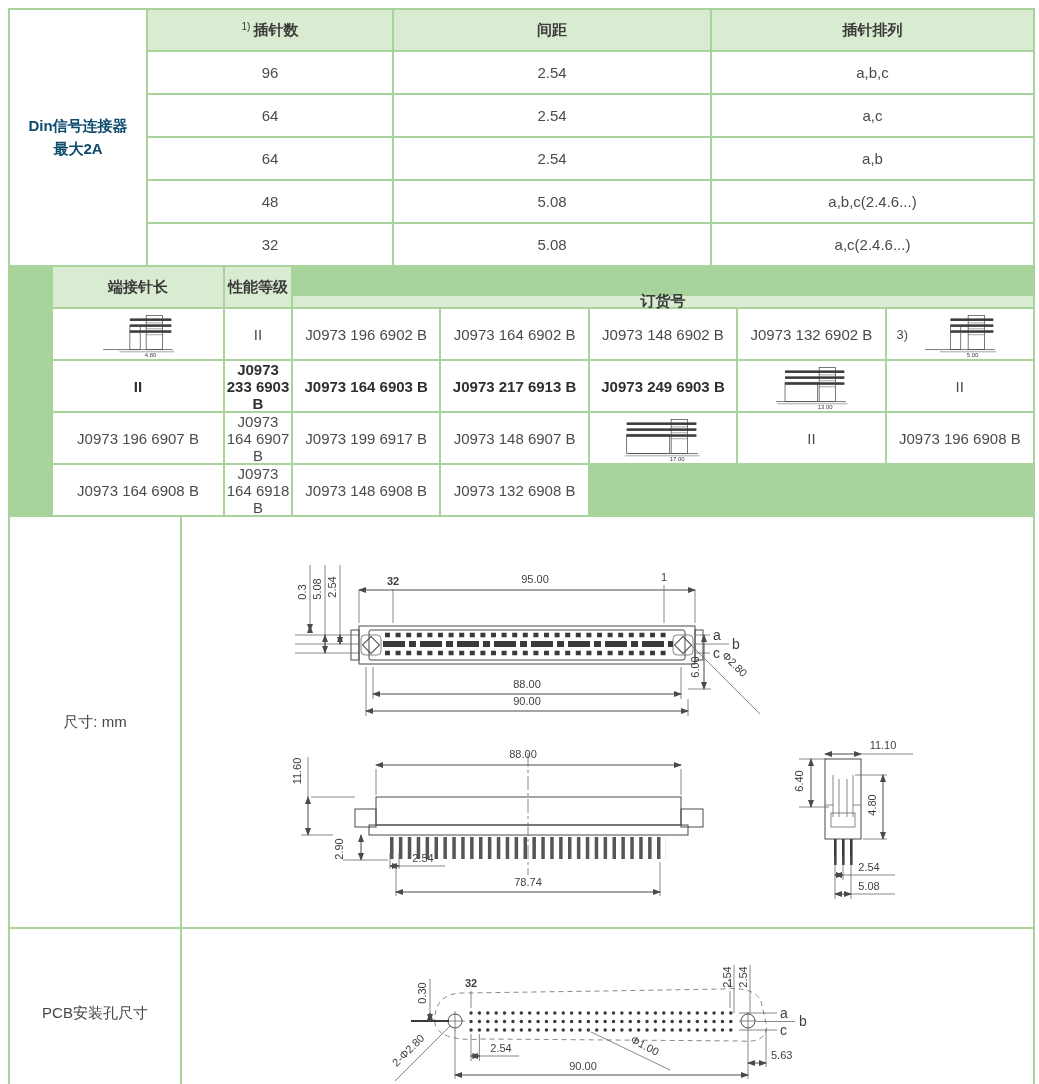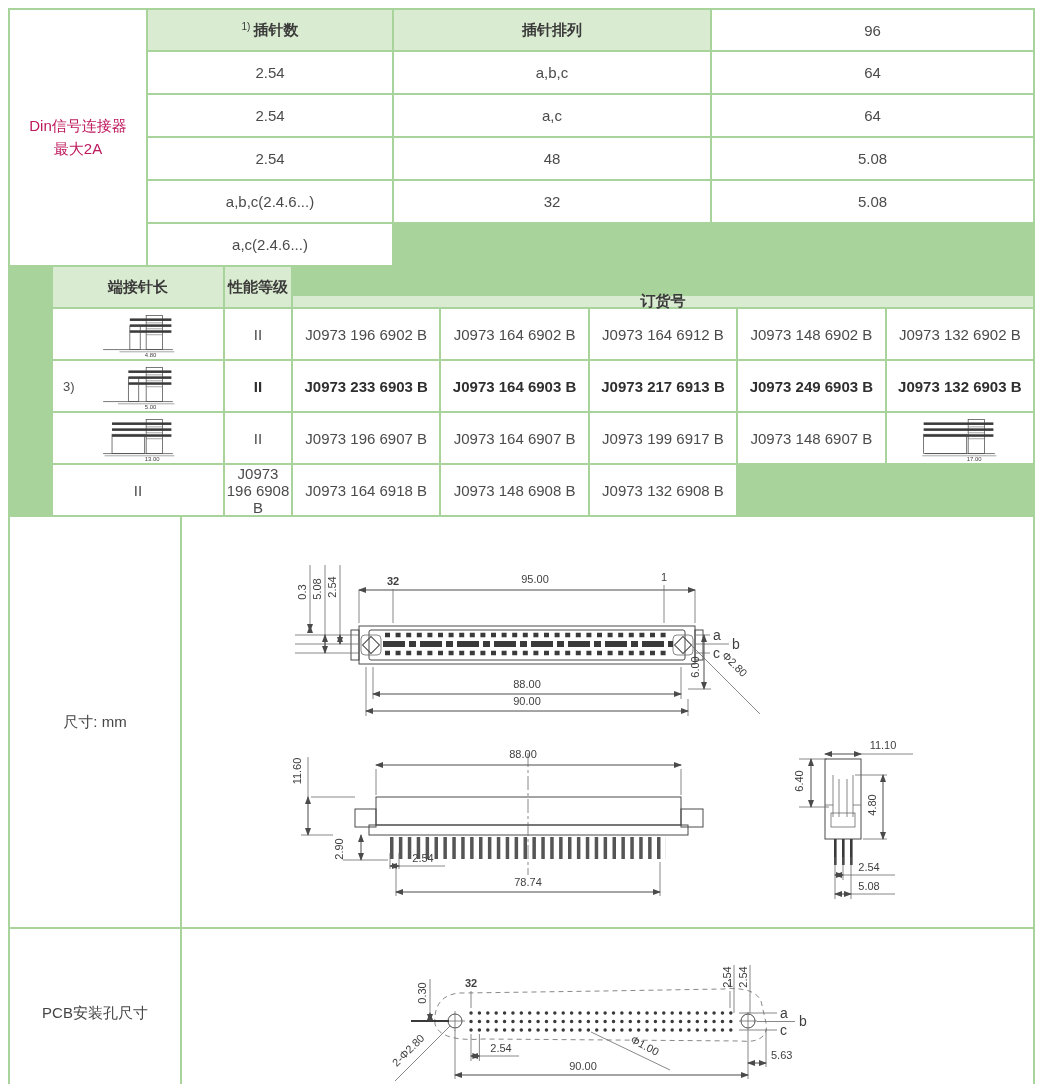--- a/index.html
+++ b/index.html
@@ -3,21 +3,21 @@
 <meta charset="utf-8">
 <style>
   html,body{margin:0;padding:0;background:#fff;}
   body{width:1039px;height:1084px;font-family:"Liberation Sans","DejaVu Sans",sans-serif;color:#4b4b4b;}
   .sheet{width:1023px;margin:8px;border:2px solid #a8d39a;background:#a8d39a;}
   .grid{display:grid;gap:2px;background:#a8d39a;}
   .grid + .grid{margin-top:2px;}
   .cell{background:#fff;display:flex;align-items:center;justify-content:center;font-size:15px;text-align:center;}
   .head{background:#d9ebd0;font-weight:bold;color:#3a3a3a;}
   .top{grid-template-columns:136px 244px 316px 1fr;grid-template-rows:40px repeat(5,41px);}
-  .product{grid-row:1/span 6;flex-direction:column;font-weight:normal;color:#be185d;line-height:1.5;}
+  .product{grid-row:1/span 6;flex-direction:column;font-weight:bold;color:#0c4a6e;line-height:1.5;}
   .ord{grid-template-columns:170px 66px repeat(5,1fr);grid-template-rows:40px repeat(4,50px);padding-left:43px;}
   .span5{grid-column:3/span 5;margin-top:29px;}
   .iconcell{position:relative;}
   .note{position:absolute;left:10px;top:50%;transform:translateY(-50%);font-size:13px;color:#4b4b4b;}
   .b .cell, .cell.b{font-weight:bold;color:#2f2f2f;}
   .sec{grid-template-columns:170px 1fr;}
   .sec .cell{font-size:15px;color:#454545;}
   .draw{display:block;padding:0;}
   svg text{font-family:"Liberation Sans","DejaVu Sans",sans-serif;fill:#3f3f3f;}
   .dim{font-size:11px;}
@@ -34,32 +34,34 @@
 
   <div class="grid top">
     <div class="cell product">
       <div>Din信号连接器</div>
       <div>最大2A</div>
     </div>
     <div class="cell head">
       <span class="sup">1)</span>
       <span>插针数</span>
     </div>
+    <div class="cell head">间距</div>
     <div class="cell head">插针排列</div>
 
     <div class="cell">96</div>
     <div class="cell">2.54</div>
     <div class="cell">a,b,c</div>
 
     <div class="cell">64</div>
     <div class="cell">2.54</div>
     <div class="cell">a,c</div>
 
     <div class="cell">64</div>
     <div class="cell">2.54</div>
+    <div class="cell">a,b</div>
 
     <div class="cell">48</div>
     <div class="cell">5.08</div>
     <div class="cell">a,b,c(2.4.6...)</div>
 
     <div class="cell">32</div>
     <div class="cell">5.08</div>
     <div class="cell">a,c(2.4.6...)</div>
   </div>
 
@@ -79,21 +81,20 @@
           <rect class="blk" x="44" y="18" width="56" height="3.4"></rect>
           <rect class="blk" x="44" y="26" width="56" height="3.4"></rect>
         <rect class="ln" x="44" y="20" width="14" height="32"></rect>
         <line class="thin" x1="30" y1="55" x2="104" y2="55"></line>
         <text class="dimtxt" x="72" y="62" font-size="8" text-anchor="middle">4.80</text>
       </svg>
     </div>
     <div class="cell">II</div>
     <div class="cell">J0973 196 6902 B</div>
     <div class="cell">J0973 164 6902 B</div>
-    <div class="cell">J0973 164 6912 B</div>
     <div class="cell">J0973 148 6902 B</div>
     <div class="cell">J0973 132 6902 B</div>
 
     <div class="cell iconcell">
       <span class="note">3)</span>
       <svg width="126" height="46" viewBox="0 0 110 62">
         <line class="ln" x1="8" y1="52" x2="102" y2="52"></line>
         <rect class="ln" x="66" y="6" width="22" height="46"></rect>
         <line class="thin" x1="66" y1="16" x2="88" y2="16"></line>
           <line class="thin" x1="66" y1="24" x2="88" y2="24"></line>
@@ -104,21 +105,20 @@
         <rect class="ln" x="42" y="20" width="14" height="32"></rect>
         <line class="thin" x1="28" y1="55" x2="104" y2="55"></line>
         <text x="72" y="62" font-size="8" text-anchor="middle">5.00</text>
       </svg>
     </div>
     <div class="cell b">II</div>
     <div class="cell b">J0973 233 6903 B</div>
     <div class="cell b">J0973 164 6903 B</div>
     <div class="cell b">J0973 217 6913 B</div>
     <div class="cell b">J0973 249 6903 B</div>
-    <div class="cell b">J0973 132 6903 B</div>
 
     <div class="cell iconcell">
       <svg width="126" height="46" viewBox="0 0 110 62">
         <line class="ln" x1="8" y1="52" x2="102" y2="52"></line>
         <rect class="ln" x="66" y="6" width="22" height="46"></rect>
         <line class="thin" x1="66" y1="16" x2="88" y2="16"></line>
           <line class="thin" x1="66" y1="24" x2="88" y2="24"></line>
           <line class="thin" x1="66" y1="32" x2="88" y2="32"></line>
         <rect class="blk" x="20" y="10" width="80" height="3.4"></rect>
           <rect class="blk" x="20" y="18" width="80" height="3.4"></rect>
@@ -144,20 +144,21 @@
         <rect class="blk" x="6" y="10" width="94" height="3.4"></rect>
           <rect class="blk" x="6" y="18" width="94" height="3.4"></rect>
           <rect class="blk" x="6" y="26" width="94" height="3.4"></rect>
         <rect class="ln" x="6" y="26" width="58" height="26"></rect>
         <line class="thin" x1="4" y1="55" x2="104" y2="55"></line>
         <text x="74" y="62" font-size="8" text-anchor="middle">17.00</text>
       </svg>
     </div>
     <div class="cell">II</div>
     <div class="cell">J0973 196 6908 B</div>
+    <div class="cell">J0973 164 6908 B</div>
     <div class="cell">J0973 164 6918 B</div>
     <div class="cell">J0973 148 6908 B</div>
     <div class="cell">J0973 132 6908 B</div>
   </div>
 
   <div class="grid sec" style="grid-template-rows:410px;">
     <div class="cell">尺寸: mm</div>
     <div class="cell draw">
       <svg width="100%" height="100%" viewBox="0 0 849 410">
         <defs>

